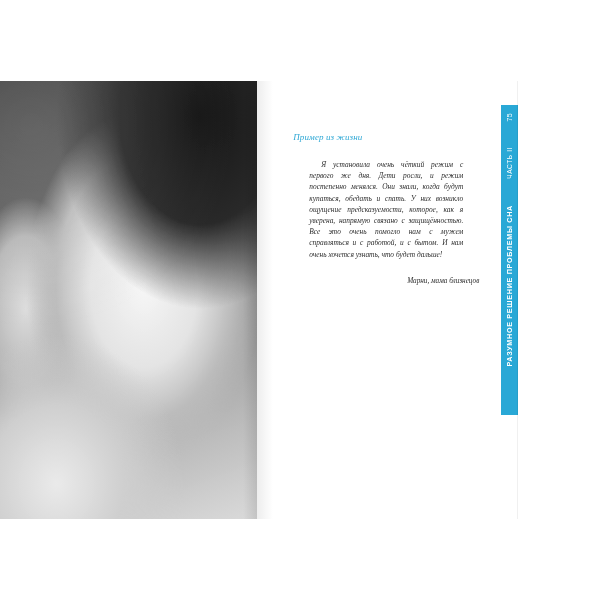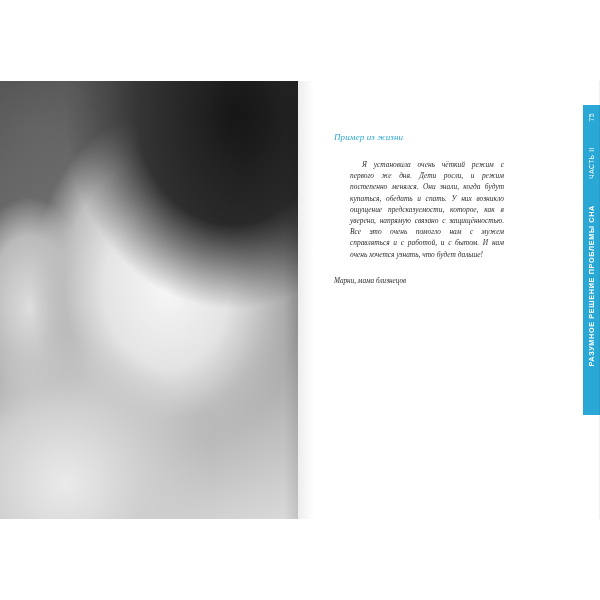--- a/index.html
+++ b/index.html
@@ -19,21 +19,21 @@
     width: 600px;
     height: 600px;
     background: #ffffff;
   }
 
   
   .spread {
     position: absolute;
     left: 0;
     top: 81px;
-    width: 600px;
+    width: 518px;
     height: 438px;
     background: #d946ef;
     display: flex;
     flex-direction: row;
   }
 
   
   .photo-page {
     position: relative;
     width: 298px;
@@ -122,20 +122,21 @@
     -webkit-hyphens: auto;
     hyphens: auto;
   }
 
   .attribution {
     margin: 9px 0 0 0;
     font-style: italic;
     font-size: 7.2px;
     line-height: 10px;
     color: #2b2b2b;
+    text-align: right;
   }
 
   
   .side-tab {
     position: absolute;
     right: 0;
     top: 24px;
     width: 17px;
     height: 310px;
     background: #29a8d6;

